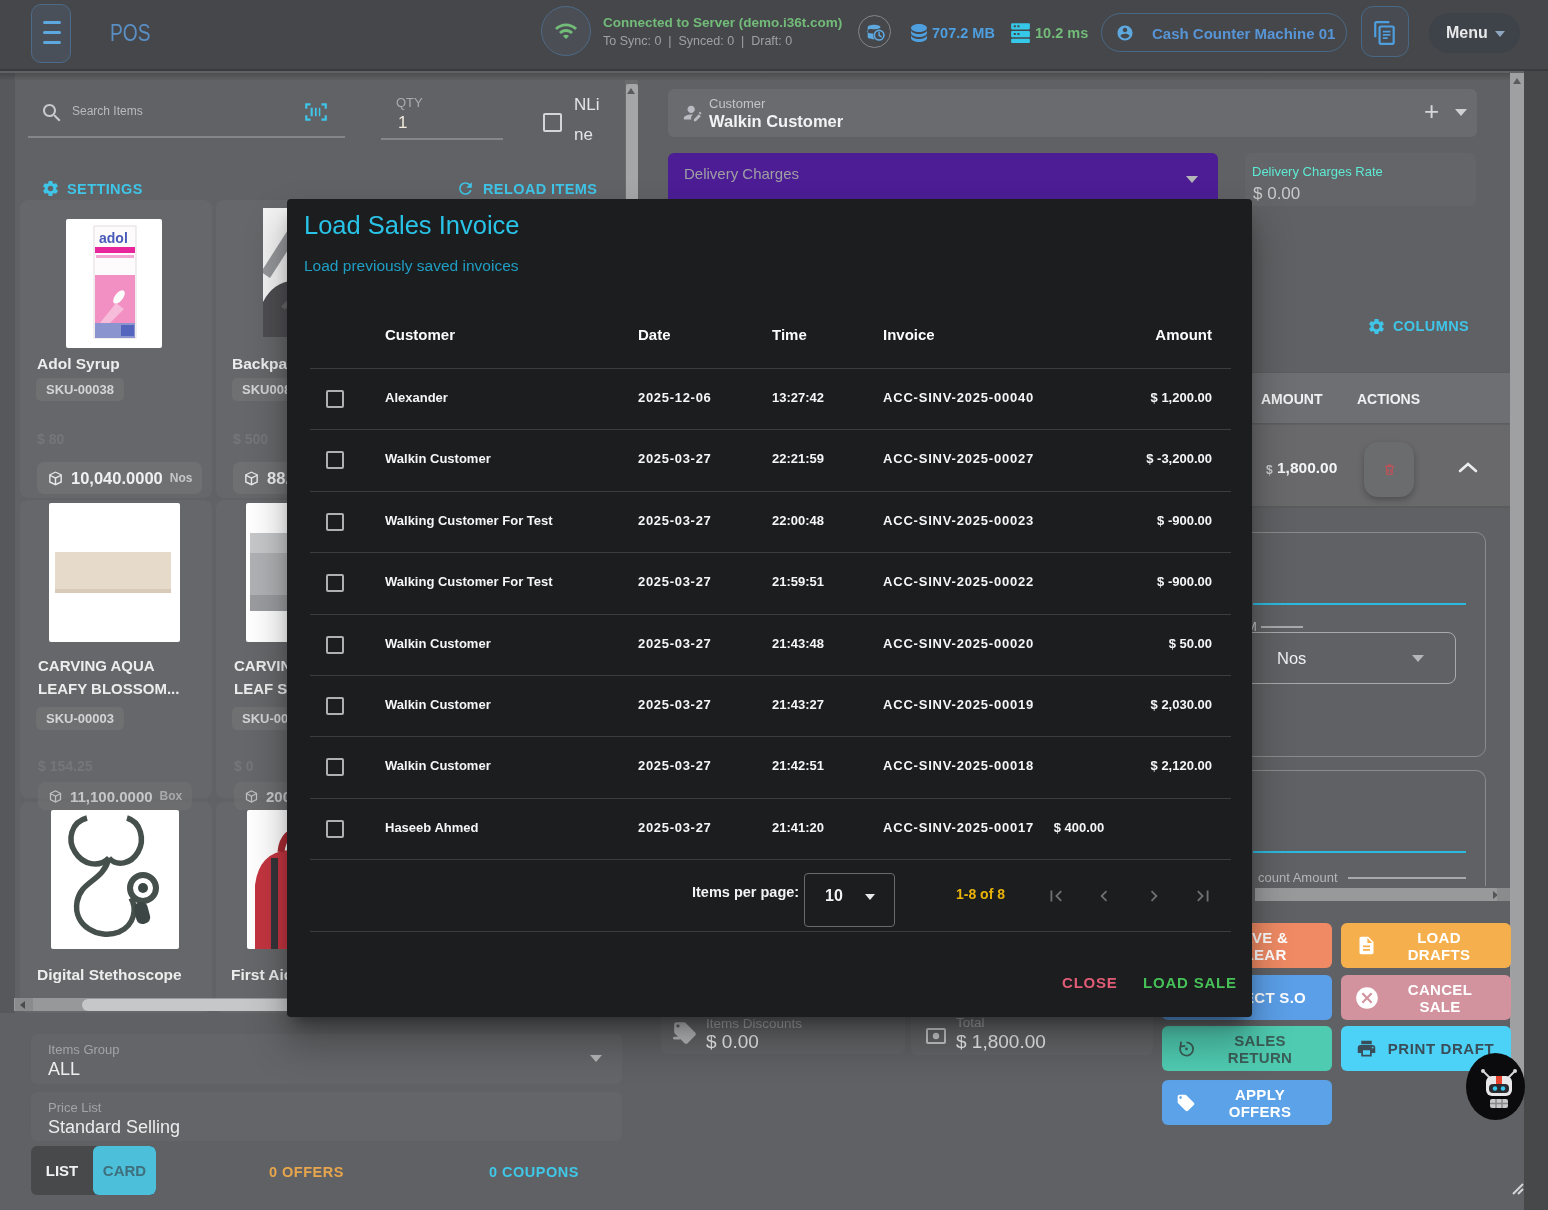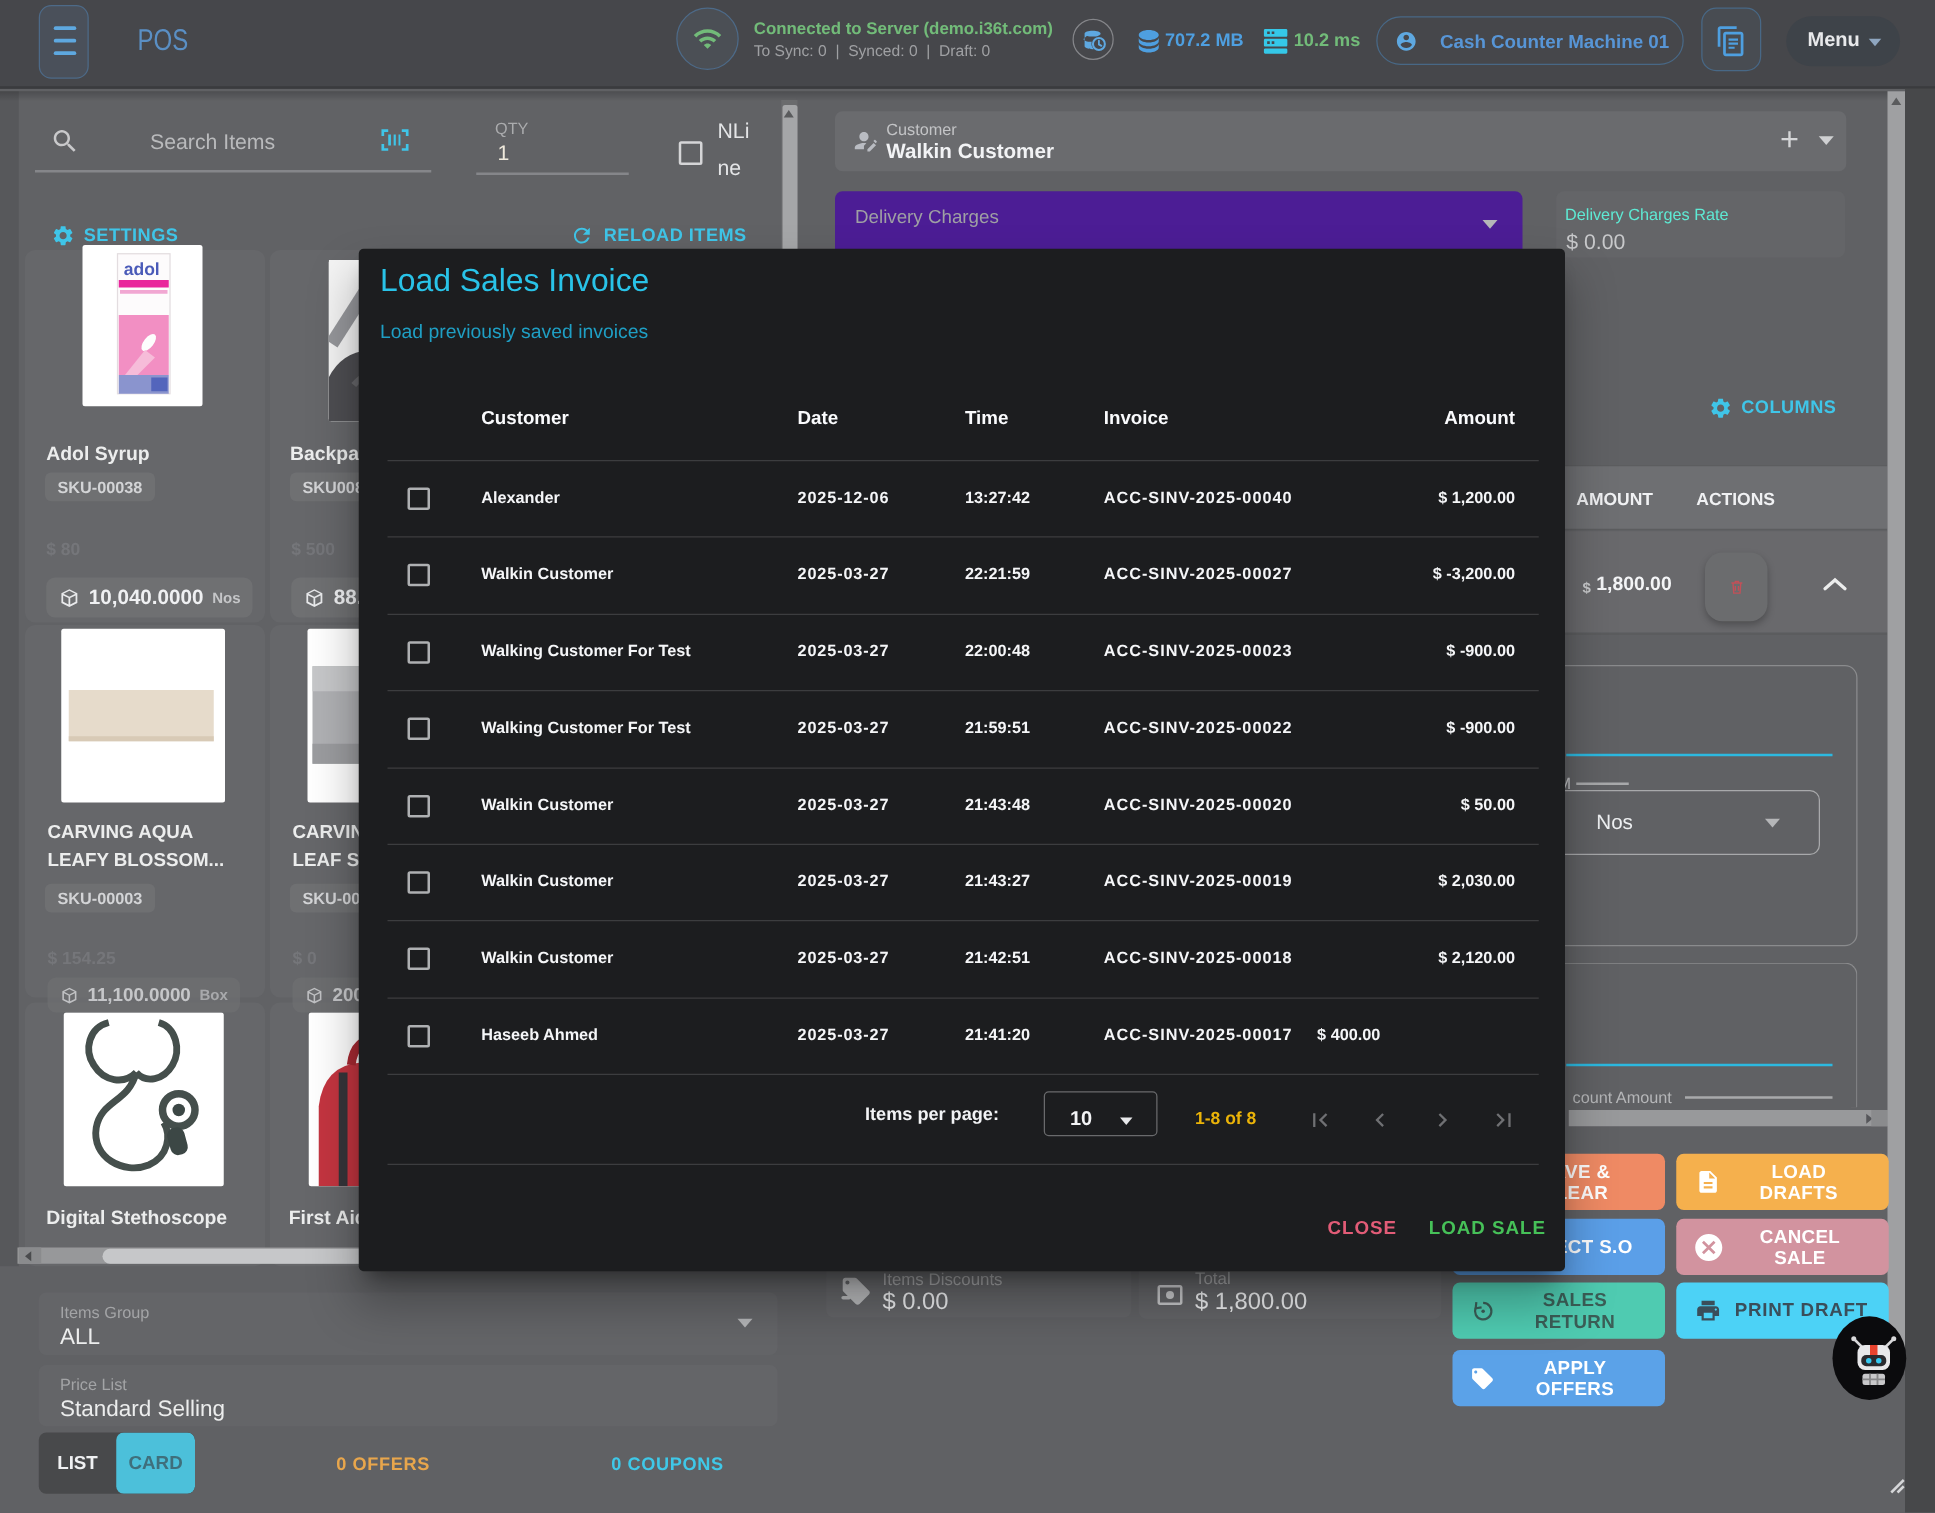--- a/index.html
+++ b/index.html
@@ -31,21 +31,21 @@
 #menubtn { position:absolute; left:1429px; top:13px; width:91px; height:40px; border-radius:20px;
   background:#3e4349; }
 #menubtn span { position:absolute; left:17px; top:11px; color:#e8e9eb; font-weight:bold; font-size:16px; }
 #menubtn .car { position:absolute; left:66px; top:18px; width:0; height:0;
   border-left:5px solid transparent; border-right:5px solid transparent; border-top:6px solid #8fa6c0; }
 
 
 #leftpanel { position:absolute; left:15px; top:78px; width:622px; height:935px; background:#616265; }
 #leftstrip { position:absolute; left:0; top:73px; width:15px; height:940px; background:#57585b; }
 .underline { position:absolute; height:1.5px; background:#85868a; }
-#searchtxt { position:absolute; left:72px; top:104px; font-size:17px; color:#b9babc;margin-left:48px; }
+#searchtxt { position:absolute; left:72px; top:104px; font-size:12px; color:#b9babc; }
 #qtylab { position:absolute; left:396px; top:95px; font-size:13px; color:#aaabad; }
 #qtyval { position:absolute; left:398px; top:113px; font-size:17px; color:#efe9dc; }
 #nlbox { position:absolute; left:543px; top:113px; width:19px; height:19px; border:2px solid #d5d5d7; border-radius:2px; }
 #nltext { position:absolute; left:574px; top:90px; font-size:17px; color:#e4e5e7; line-height:30px; width:32px; word-break:break-all; }
 #settings { position:absolute; left:67px; top:181px; font-size:14.5px; font-weight:bold; color:#3fc5e8; letter-spacing:.4px; }
 #reload { position:absolute; left:483px; top:181px; font-size:14.5px; font-weight:bold; color:#3fc5e8; letter-spacing:.4px; }
 
 
 .card { position:absolute; background:#66676a; border-radius:8px; }
 .pimg { position:absolute; background:#ffffff; border-radius:2px; }
@@ -124,21 +124,21 @@
 
 #modal { position:absolute; left:287px; top:199px; width:965px; height:818px; background:#1c1d1f;
   border-radius:4px; box-shadow:0 11px 15px -7px rgba(0,0,0,.4), 0 24px 38px 3px rgba(0,0,0,.28); }
 #mtitle { position:absolute; left:17px; top:12px; font-size:25.5px; color:#29c3e8; }
 #msub { position:absolute; left:17px; top:58px; font-size:15.5px; color:#1f9fc4; }
 .mhdr { position:absolute; top:127px; font-size:15px; font-weight:bold; color:#fafbfd; }
 .mrow { position:absolute; left:23px; width:921px; height:61.4px; border-top:1px solid #3c3d3f; }
 .mrow .cb { position:absolute; left:16px; top:21px; width:18px; height:18px; border:2px solid #aeb0b2; border-radius:2px; }
 .mrow .cell { position:absolute; top:21px; font-size:13px; font-weight:bold; color:#f5f6f8; }
 #pagin { position:absolute; left:0; top:661px; width:965px; height:71px; }
-#pagsel { position:absolute; left:548px; top:13px; width:91px; height:36px; border:1px solid #696a6c; border-radius:4px; }
+#pagsel { position:absolute; left:517px; top:13px; width:91px; height:54px; border:1px solid #696a6c; border-radius:4px; }
 #pagdivider { position:absolute; left:23px; top:732px; width:921px; height:1px; background:#3c3d3f; }
 #mclose { position:absolute; left:775px; top:775px; font-size:15px; font-weight:bold; color:#e25c77; letter-spacing:.8px; }
 #mload { position:absolute; left:856px; top:775px; font-size:15px; font-weight:bold; color:#46c158; letter-spacing:.8px; }
 </style>
 </head>
 <body>
 <div id="app">
 
   <div id="topbar"></div>
   <div id="hamb">
@@ -213,21 +213,21 @@
     </svg>
   <div id="reload">RELOAD ITEMS</div>
 
   <div class="card" style="left:20px; top:200px; width:192px; height:298px;"></div>
   <div class="card" style="left:216px; top:200px; width:192px; height:298px;"></div>
   <div class="card" style="left:20px; top:500px; width:192px; height:298px;"></div>
   <div class="card" style="left:216px; top:500px; width:192px; height:298px;"></div>
   <div class="card" style="left:20px; top:802px; width:192px; height:211px;"></div>
   <div class="card" style="left:216px; top:802px; width:192px; height:211px;"></div>
 
-  <div class="pimg" style="left:66px; top:196px; width:96px; height:129px;">
+  <div class="pimg" style="left:66px; top:219px; width:96px; height:129px;">
     <svg width="96" height="129">
         <rect x="28" y="7" width="42" height="112" fill="#fdfbfc" stroke="#e3dde0"></rect>
         <text x="33" y="24" font-family="Liberation Sans" font-size="14" font-weight="bold" fill="#4a5ab8">adol</text>
         <rect x="29" y="28" width="40" height="6" fill="#e9259c"></rect>
         <rect x="30" y="36" width="38" height="3" fill="#f1a7d2"></rect>
         <rect x="29" y="56" width="40" height="48" fill="#f28fc3"></rect>
         <ellipse cx="53" cy="78" rx="4" ry="8" transform="rotate(38 53 78)" fill="#fdfdfd"></ellipse>
         <path d="M34 104 L50 84 L58 90 L44 104 Z" fill="#f6bcd9"></path>
         <rect x="29" y="104" width="40" height="15" fill="#8a94ce"></rect>
         <rect x="55" y="106" width="13" height="11" fill="#5365bc"></rect>

